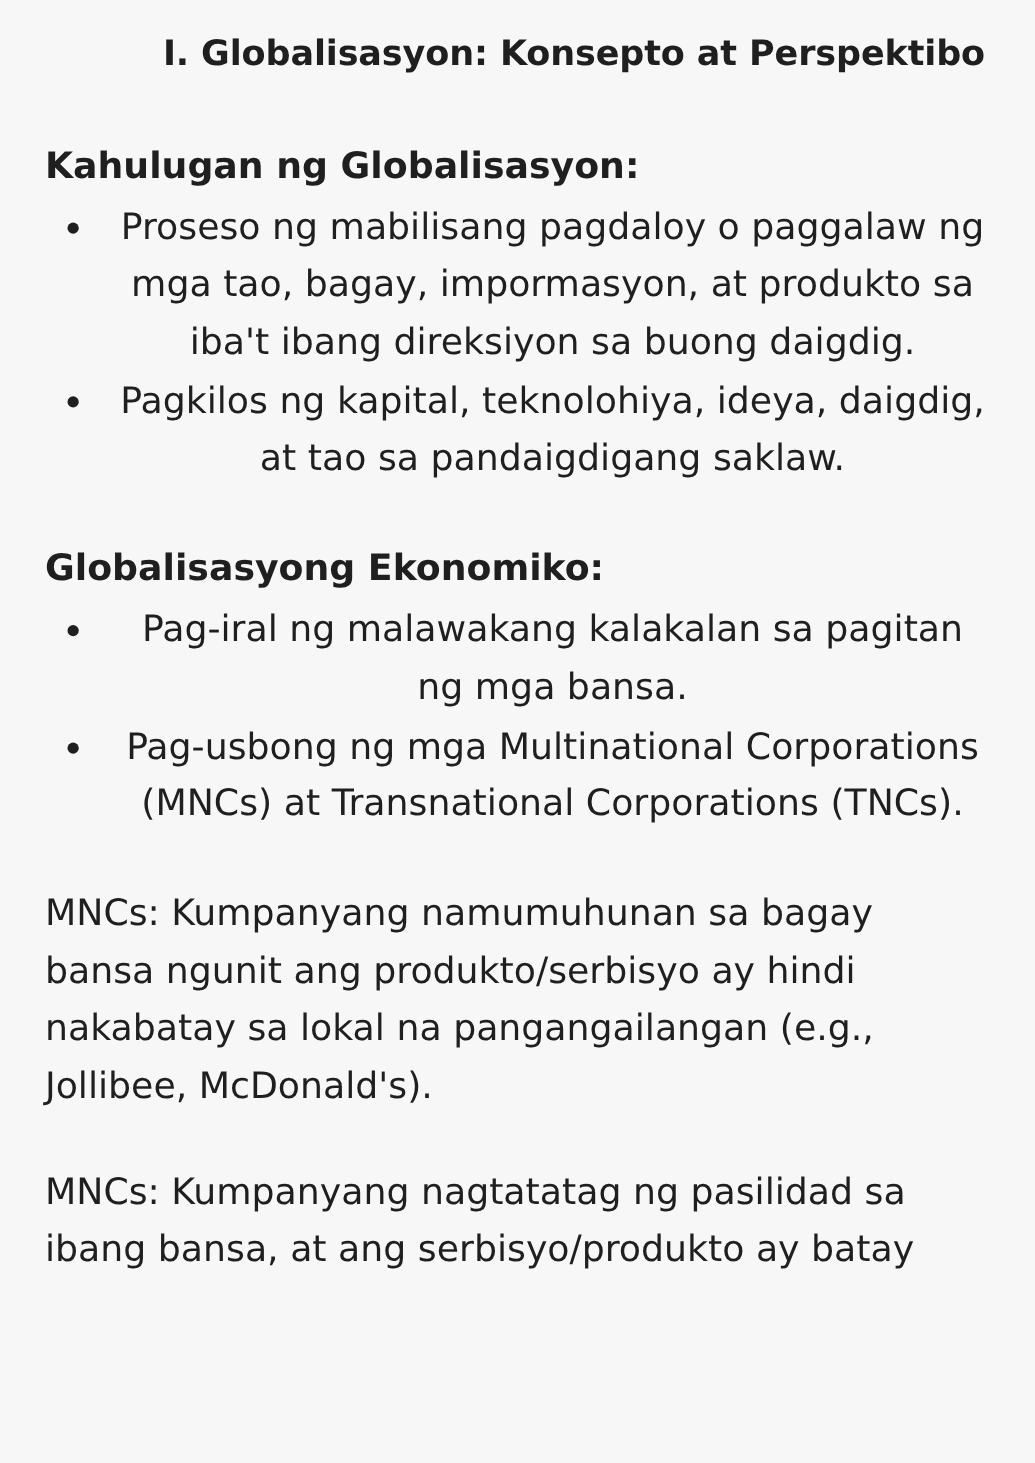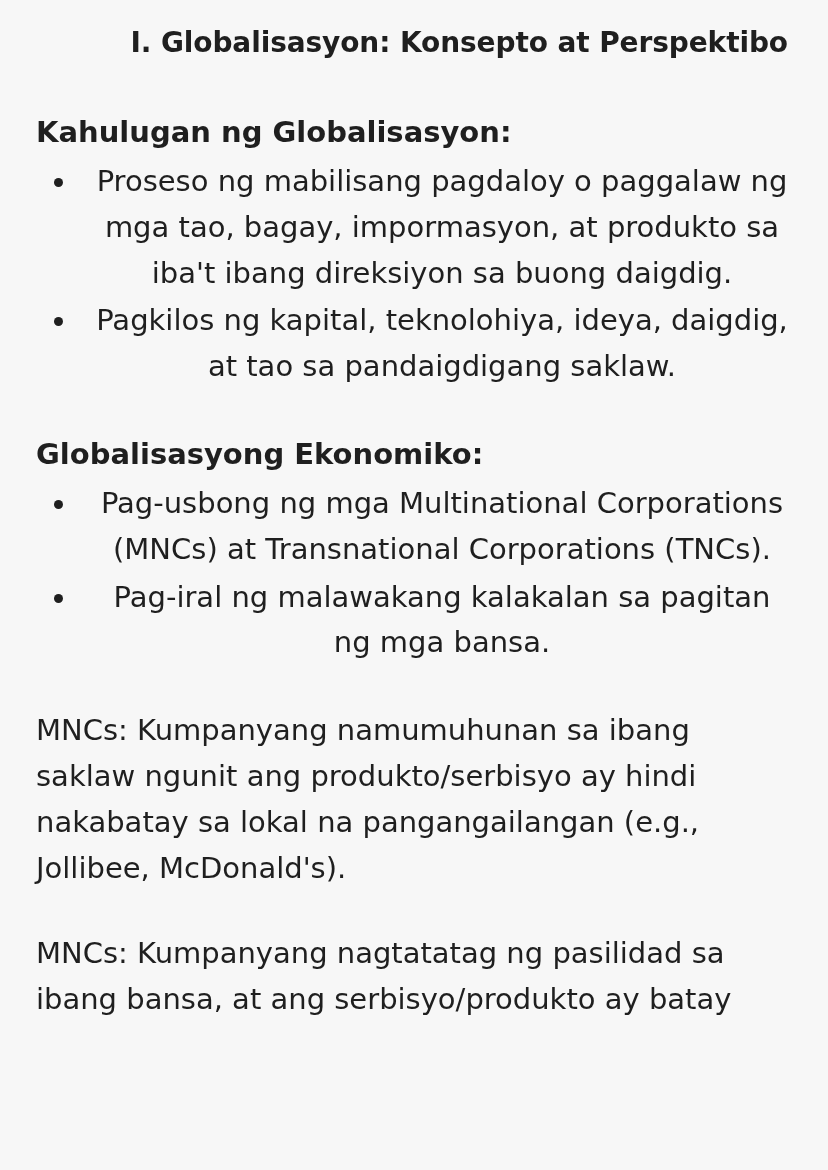--- a/index.html
+++ b/index.html
@@ -90,25 +90,25 @@
   <h2 class="subheading">Kahulugan ng Globalisasyon:</h2>
   <ul class="bullets">
     <li>Proseso ng mabilisang pagdaloy o paggalaw ng mga tao, bagay, impormasyon, at produkto sa iba't ibang direksiyon sa buong daigdig.</li>
     <li>Pagkilos ng kapital, teknolohiya, ideya, daigdig, at tao sa pandaigdigang saklaw.</li>
   </ul>
 
   <div class="gap-md"></div>
 
   <h3 class="subheading">Globalisasyong Ekonomiko:</h3>
   <ul class="bullets">
+    <li>Pag-iral ng malawakang kalakalan sa pagitan ng mga bansa.</li>
     <li>Pag-usbong ng mga Multinational Corporations (MNCs) at Transnational Corporations (TNCs).</li>
-    <li>Pag-iral ng malawakang kalakalan sa pagitan ng mga bansa.</li>
   </ul>
 
   <div class="gap-md"></div>
 
-  <p class="para"><span class="lead">MNCs:</span><span> Kumpanyang namumuhunan sa ibang saklaw ngunit ang produkto/serbisyo ay hindi nakabatay sa lokal na pangangailangan (e.g., Jollibee, McDonald's).</span></p>
+  <p class="para"><span class="lead">MNCs:</span><span> Kumpanyang namumuhunan sa bagay bansa ngunit ang produkto/serbisyo ay hindi nakabatay sa lokal na pangangailangan (e.g., Jollibee, McDonald's).</span></p>
 
   <div class="gap-md"></div>
 
   <p class="para"><span class="lead">MNCs:</span><span> Kumpanyang nagtatatag ng pasilidad sa ibang bansa, at ang serbisyo/produkto ay batay</span></p>
 
 </div>
 
 </body></html>

